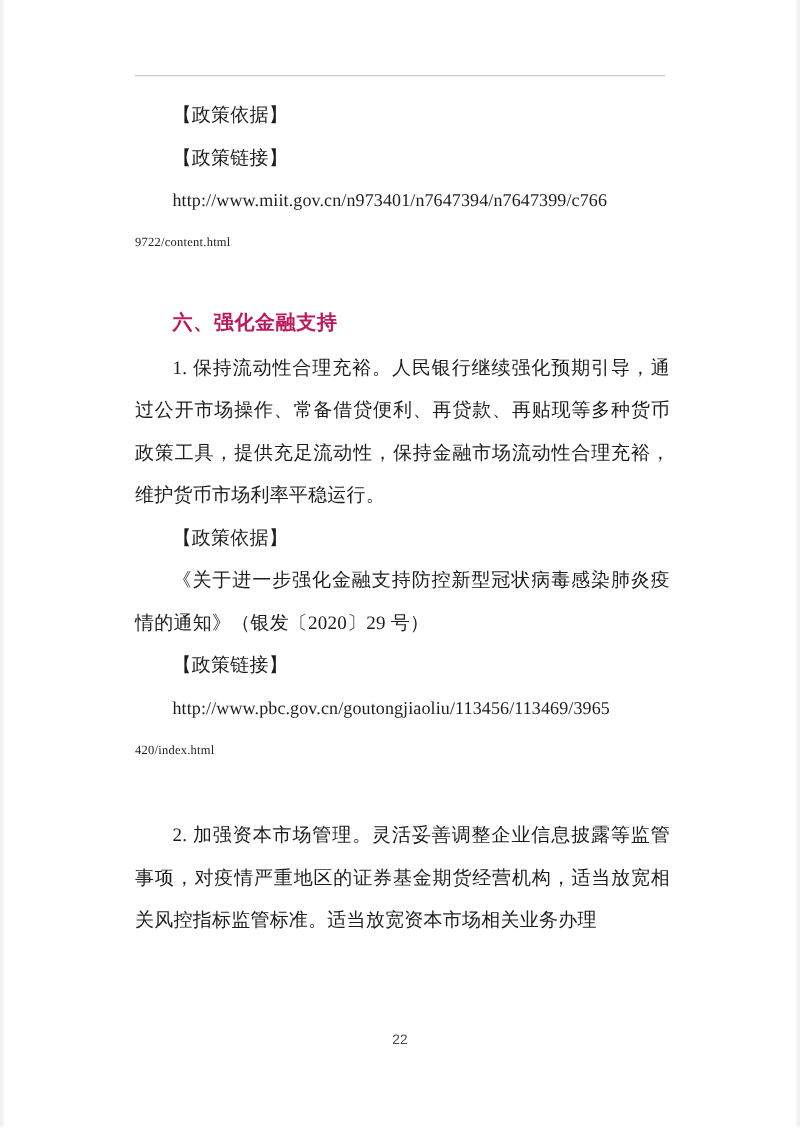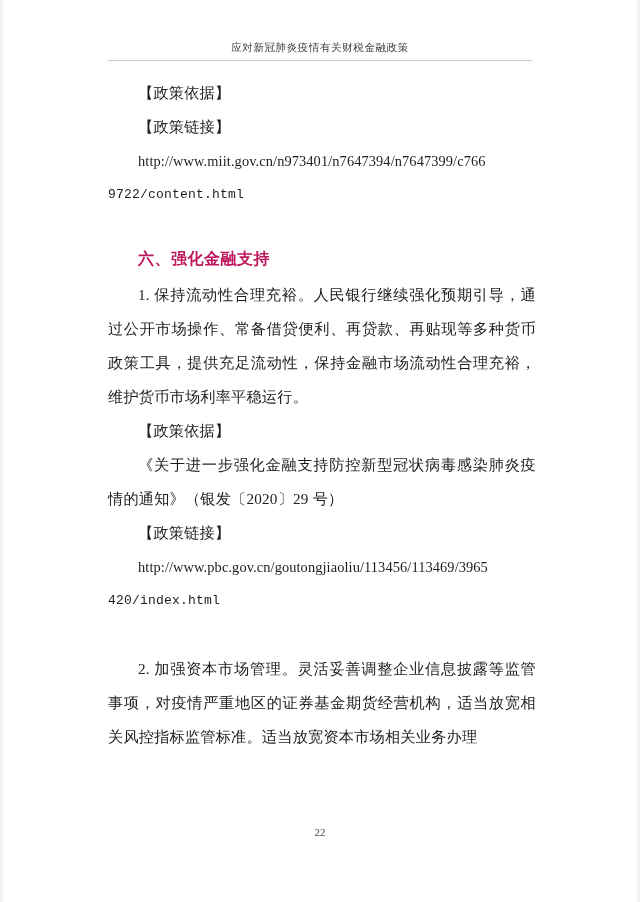--- a/index.html
+++ b/index.html
@@ -68,22 +68,22 @@
   }
   .url {
     text-indent: 30px;
     font-family: "Liberation Serif", serif;
     font-size: 14.4px;
     letter-spacing: 0.1px;
     word-break: break-all;
   }
   .url-cont {
     text-indent: 0;
-    font-family: Liberation Mono, monospace;
-    font-size: 13px;
+    font-family: Liberation Serif, serif;
+    font-size: 10px;
     word-break: break-all;
   }
   .section-heading {
     margin-top: 30px;
     margin-bottom: 2px;
     text-indent: 30px;
     font-size: 16px;
     font-weight: bold;
     color: #be185d;
     letter-spacing: 0.5px;
@@ -91,41 +91,40 @@
   }
   .gap-lg { height: 34px; }
   .footer {
     position: absolute;
     top: 826px;
     left: 0;
     width: 640px;
     text-align: center;
     font-size: 11px;
     color: #4a4a4a;
-    font-family: Liberation Serif, serif;
+    font-family: Liberation Sans, sans-serif;
   }
   .edge-left, .edge-right {
     position: absolute;
     top: 0;
     width: 3px;
     height: 902px;
     background: #f2f2f2;
   }
   .edge-left { left: 0; }
   .edge-right { right: 0; }
 </style>
 </head>
 <body>
 
 <div class="page">
 
   <div class="edge-left"></div>
   <div class="edge-right"></div>
 
-  <div class="header">应对新冠肺炎疫情有关财税金融政策</div>
   <div class="header-rule"></div>
 
   <div class="content">
 
     <p class="cn label">【政策依据】</p>
     <p class="cn label">【政策链接】</p>
     <p class="url">http://www.miit.gov.cn/n973401/n7647394/n7647399/c766</p>
     <p class="url-cont">9722/content.html</p>
 
     <p class="cn section-heading">六、强化金融支持</p>

